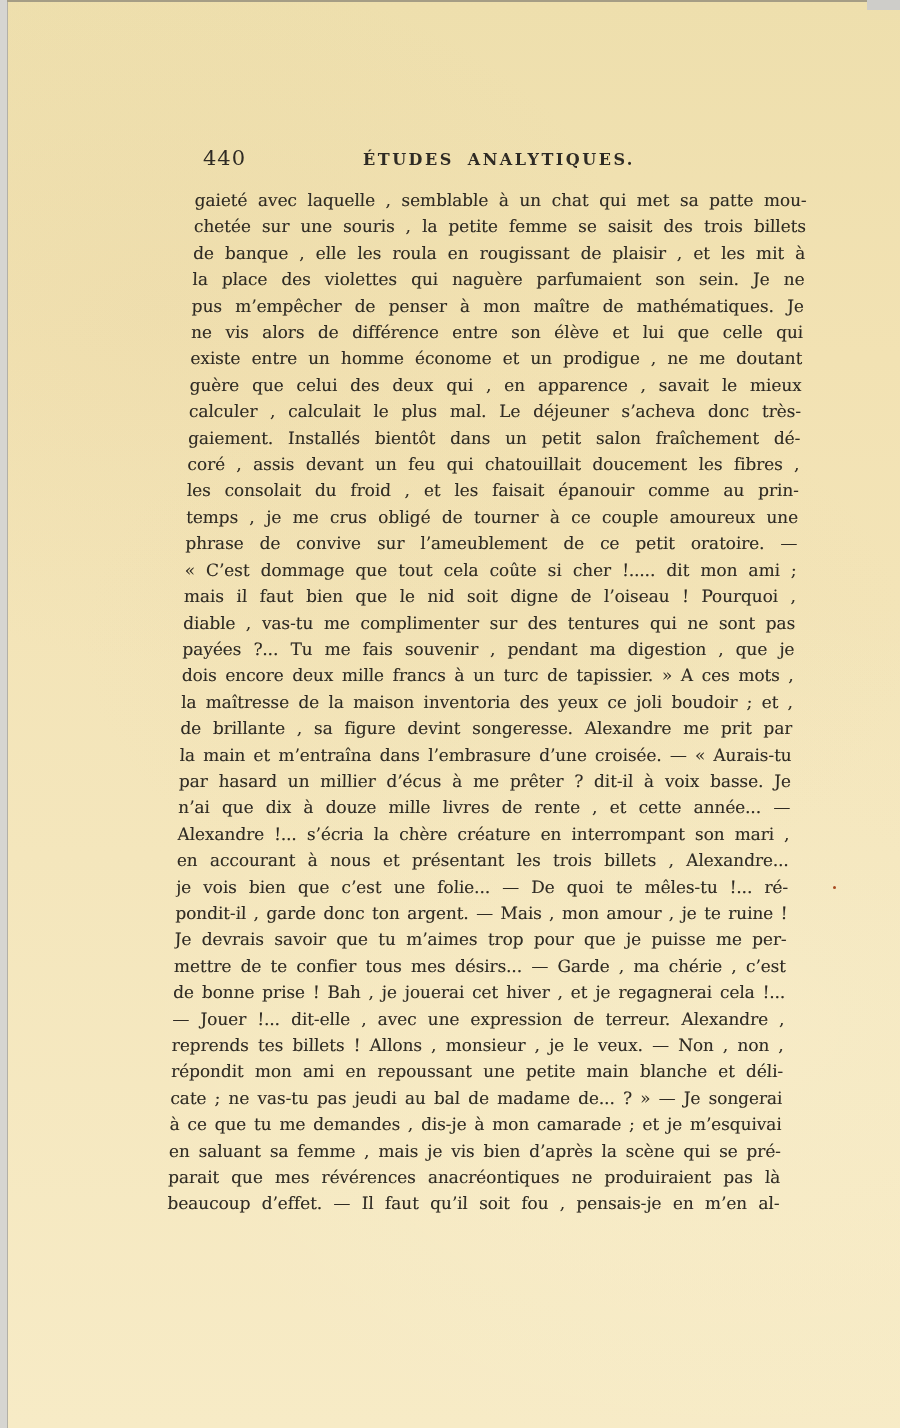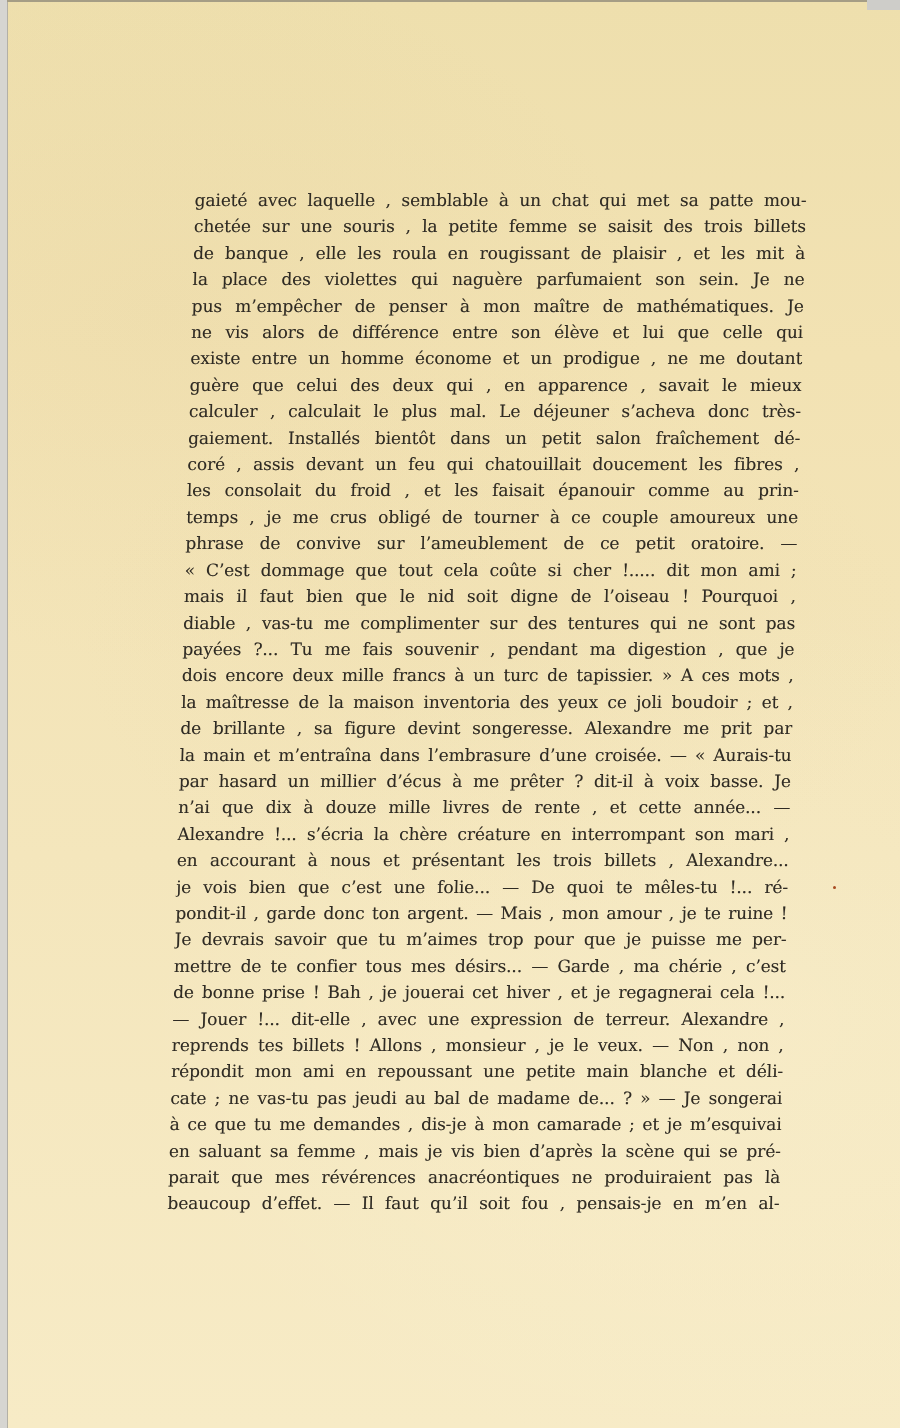--- a/index.html
+++ b/index.html
@@ -57,20 +57,24 @@
   }
 </style>
 </head>
 <body>
 
 <div class="scan">
   <div class="edge-left"></div>
   <div class="edge-top"></div>
   <div class="corner-tr"></div>
 
+  <header class="pagehead">
+    <span class="pagenum">440</span>
+    <span class="runtitle">ÉTUDES ANALYTIQUES.</span>
+  </header>
 
   <main class="textblock">
       <div class="line">gaieté avec laquelle , semblable à un chat qui met sa patte mou-</div>
       <div class="line">chetée sur une souris , la petite femme se saisit des trois billets</div>
       <div class="line">de banque , elle les roula en rougissant de plaisir , et les mit à</div>
       <div class="line">la place des violettes qui naguère parfumaient son sein. Je ne</div>
       <div class="line">pus m’empêcher de penser à mon maître de mathématiques. Je</div>
       <div class="line">ne vis alors de différence entre son élève et lui que celle qui</div>
       <div class="line">existe entre un homme économe et un prodigue , ne me doutant</div>
       <div class="line">guère que celui des deux qui , en apparence , savait le mieux</div>

